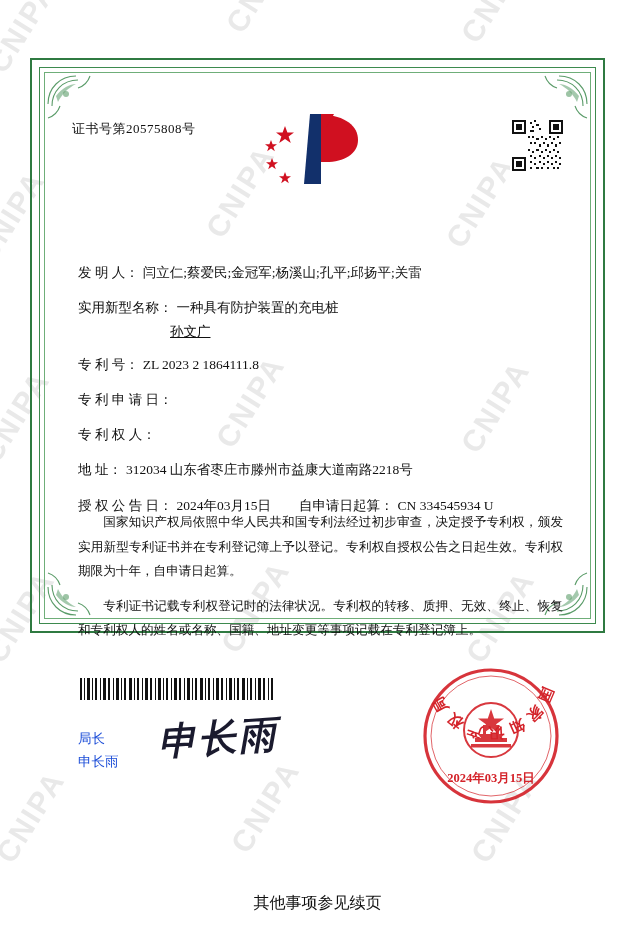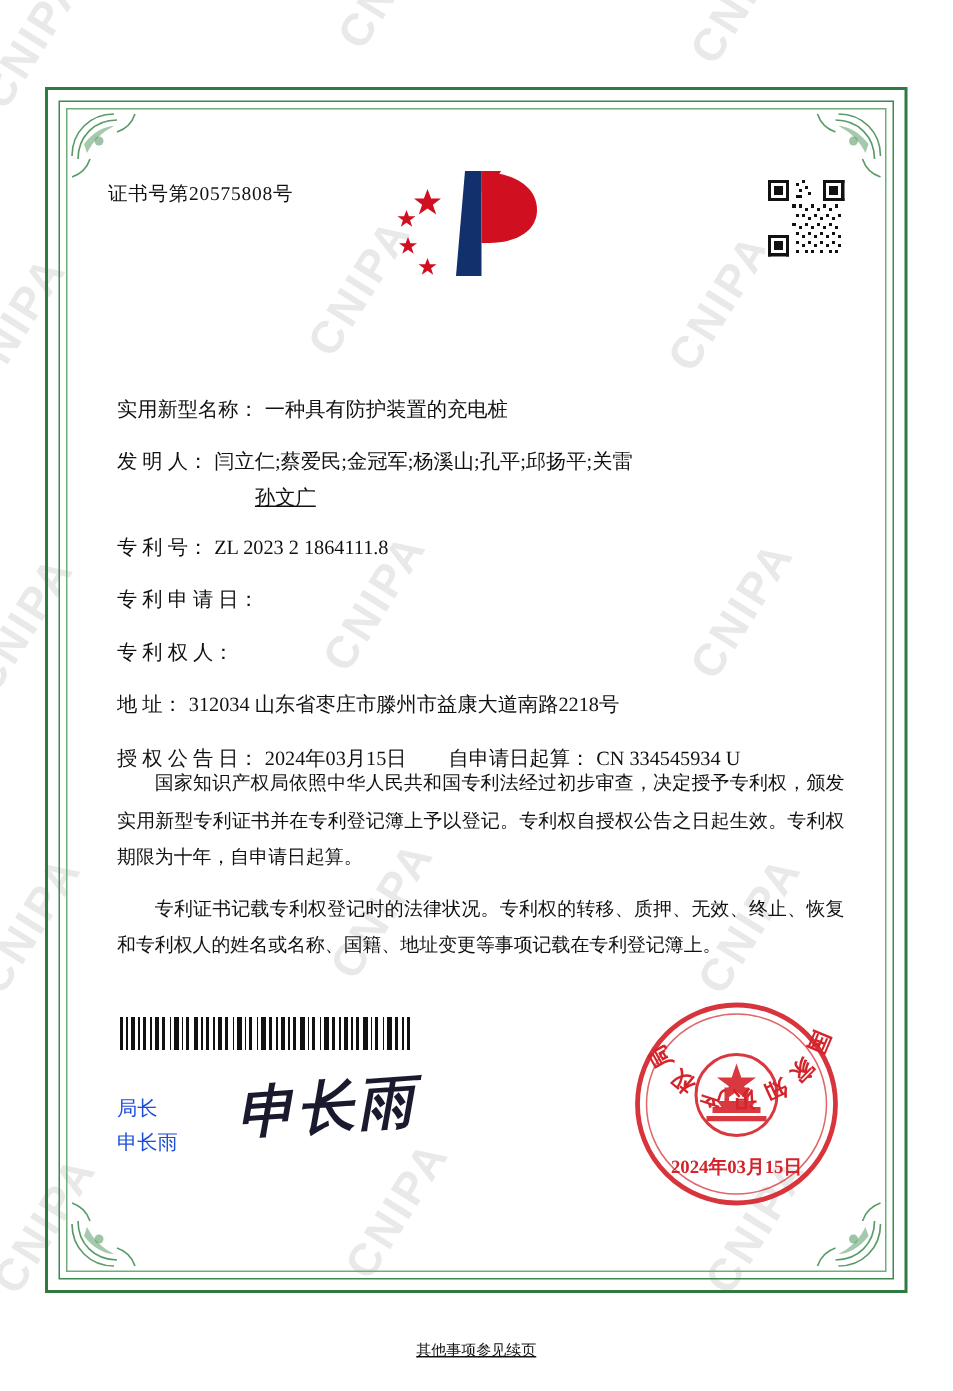--- a/index.html
+++ b/index.html
@@ -33,21 +33,21 @@
     transform: rotate(-58deg);
     white-space: nowrap;
   }
 
   
   .cert {
     position: absolute;
     left: 30px;
     top: 58px;
     width: 575px;
-    height: 804px;
+    height: 575px;
     z-index: 2;
   }
   .border-outer {
     position: absolute;
     inset: 0;
     border: 2px solid #2f7a41;
     box-sizing: border-box;
   }
   .border-inner {
     position: absolute;
@@ -218,24 +218,23 @@
     font-size: 12px;
     color: #111;
   }
 
   .footer-note {
     position: absolute;
     left: 0;
     right: 0;
     top: 893px;
     text-align: center;
-    font-size: 10px;
+    font-size: 16px;
     color: #111;
     z-index: 3;
-    text-decoration: underline;
   }
 </style>
 </head>
 <body>
 
 <div class="watermarks">
   <div class="wm" style="left:-28px; top:10px;">CNIPA</div>
   <div class="wm" style="left:210px; top:-30px;">CNIPA</div>
   <div class="wm" style="left:445px; top:-20px;">CNIPA</div>
   <div class="wm" style="left:-40px; top:200px;">CNIPA</div>
@@ -389,27 +388,27 @@
       <path d="M63 4 C88 6 100 16 100 30 C100 44 86 52 68 52 L63 52 Z" fill="#d01020"></path>
       <path d="M63 10 C84 12 94 19 94 30 C94 41 82 47 66 47 L63 47 Z" fill="#12306b" opacity="0"></path>
       <path d="M46 74 L52 4 L52 74 Z" fill="#12306b"></path>
       <path d="M63 4 L76 4 L68 18 L63 18 Z" fill="#d01020"></path>
     </svg>
   </div>
 
 
   <div class="fields">
     <div class="row">
+      <span class="lbl">发   明   人：</span>
+      <span class="val">闫立仁;蔡爱民;金冠军;杨溪山;孔平;邱扬平;关雷</span>
+    </div>
+
+    <div class="row">
       <span class="lbl">实用新型名称：</span>
       <span class="val">一种具有防护装置的充电桩</span>
-    </div>
-
-    <div class="row">
-      <span class="lbl">发   明   人：</span>
-      <span class="val">闫立仁;蔡爱民;金冠军;杨溪山;孔平;邱扬平;关雷</span>
     </div>
     <div class="sub-val">孙文广</div>
 
     <div class="row">
       <span class="lbl">专   利   号：</span>
       <span class="val">ZL 2023 2 1864111.8</span>
     </div>
 
     <div class="row">
       <span class="lbl">专 利 申 请 日：</span>

